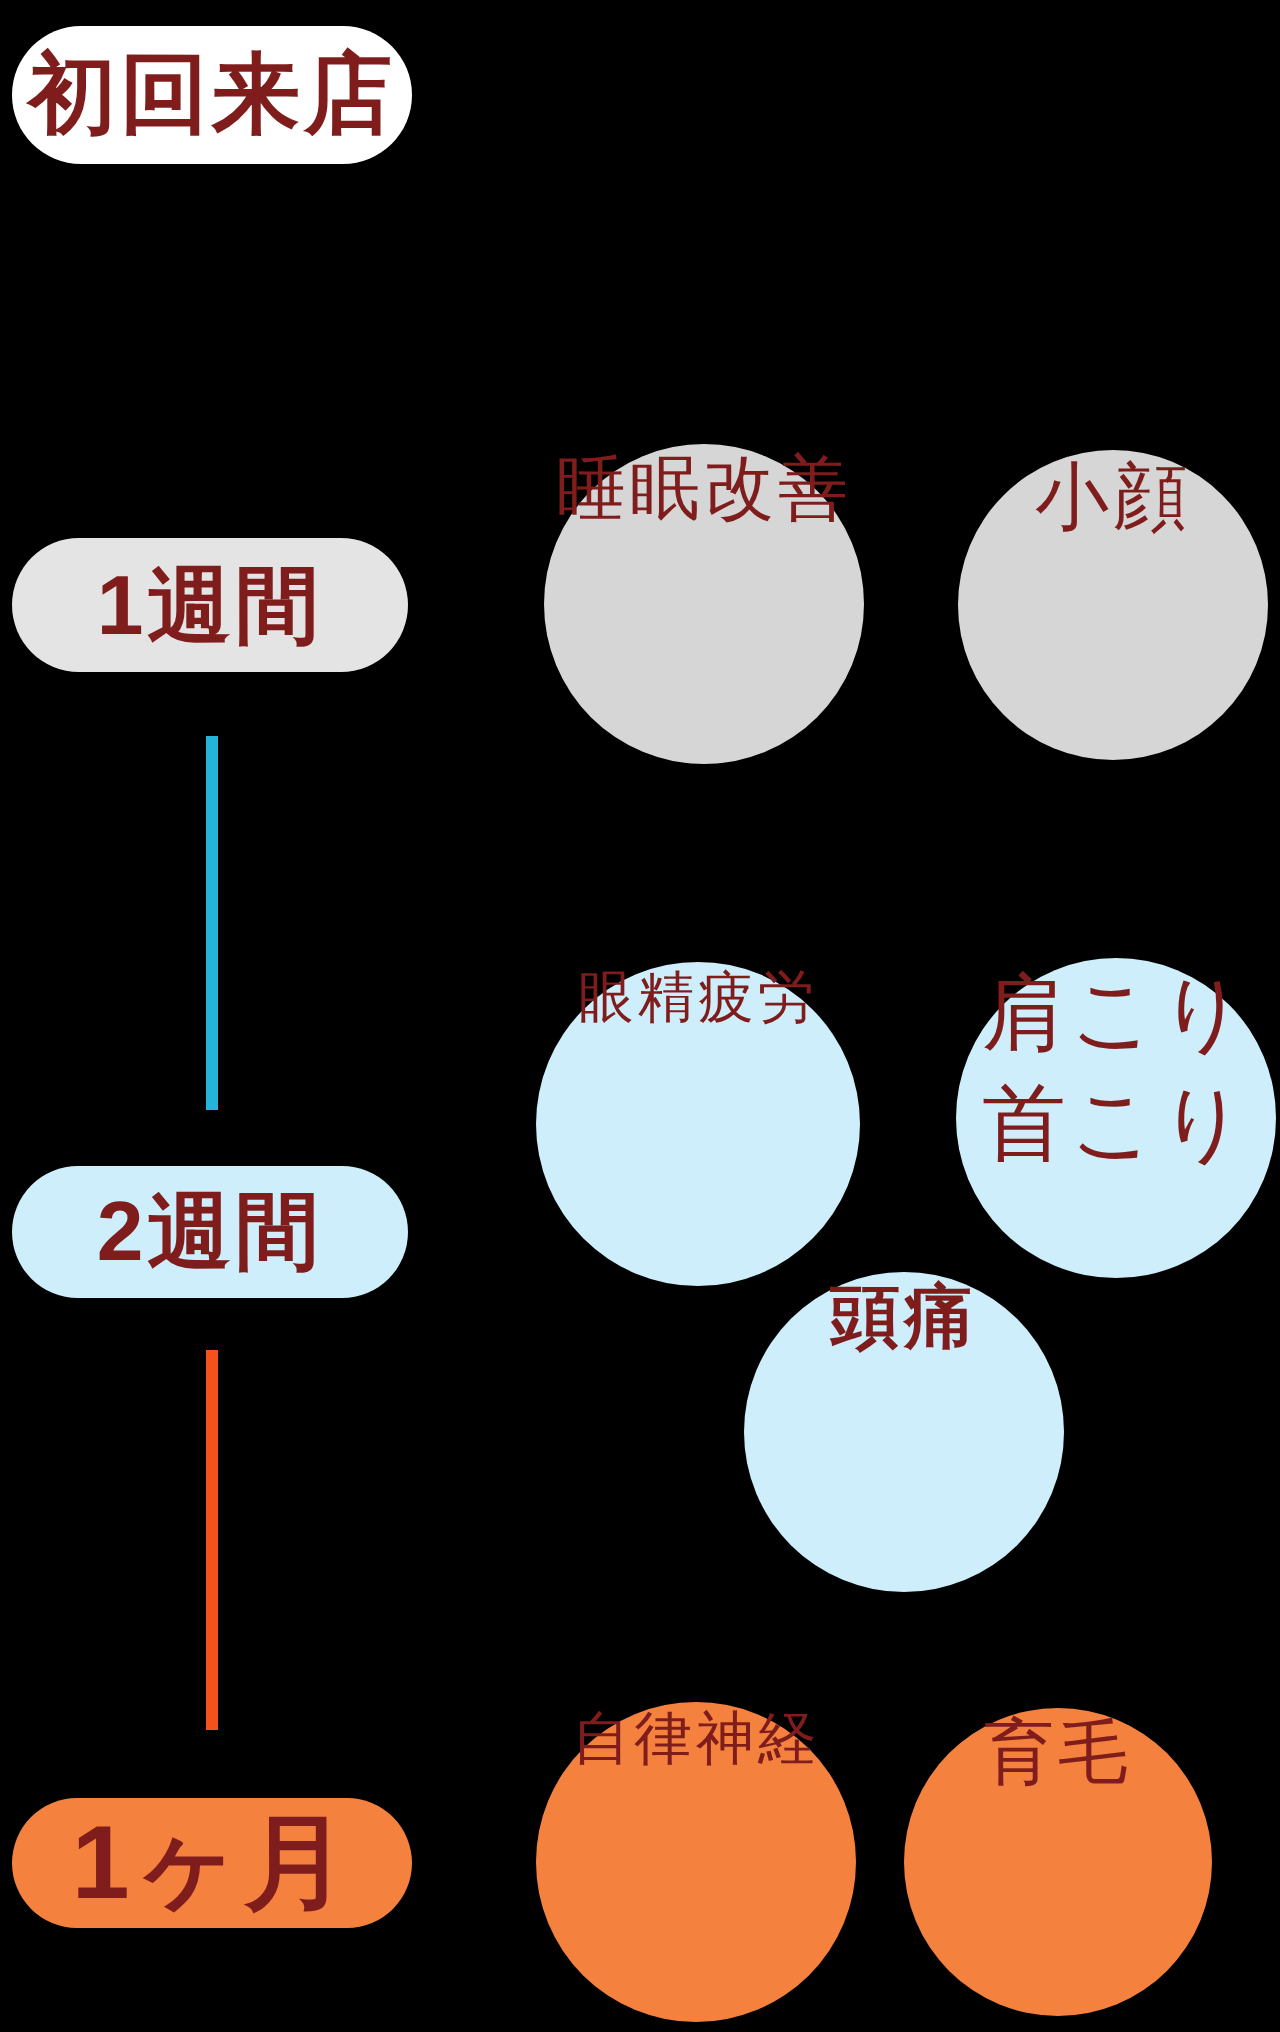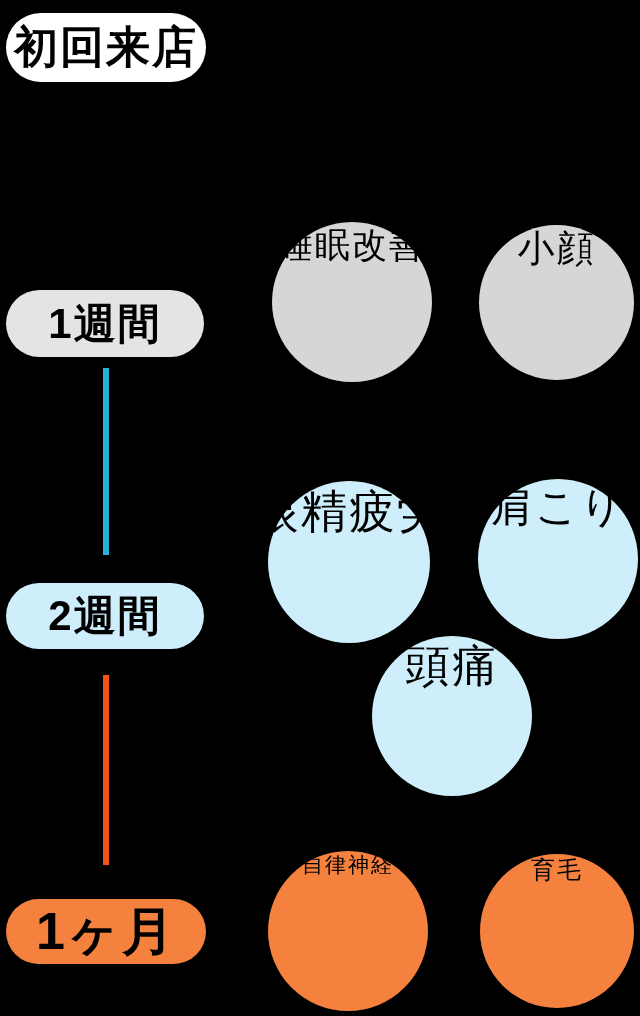--- a/index.html
+++ b/index.html
@@ -7,57 +7,57 @@
     padding: 0;
     background: #000000;
   }
   .canvas {
     position: relative;
     width: 640px;
     height: 1016px;
     background: #000000;
     overflow: hidden;
     font-family: "Liberation Sans", "DejaVu Sans", sans-serif;
-    color: #000000;
+    color: #7f1d1d;
   }
   .pill {
     position: absolute;
     display: flex;
     align-items: center;
     justify-content: center;
     font-weight: 700;
     border-radius: 40px;
     letter-spacing: 2px;
     white-space: nowrap;
   }
   #pill-title  { left: 6px;  top: 13px;  width: 200px; height: 69px; font-size: 44px; }
-  #pill-week1  { left: 6px;  top: 269px; width: 198px; height: 67px; font-size: 42px; margin-top: 21px; }
+  #pill-week1  { left: 6px;  top: 269px; width: 198px; height: 67px; font-size: 42px; }
   #pill-week2  { left: 6px;  top: 583px; width: 198px; height: 66px; font-size: 42px; }
   #pill-month1 { left: 6px;  top: 899px; width: 200px; height: 65px; font-size: 52px; }
 
   .circle {
     position: absolute;
     border-radius: 50%;
     display: flex;
     flex-direction: column;
     align-items: center;
     justify-content: flex-start;
     text-align: center;
     font-weight: 400;
     letter-spacing: 2px;
     line-height: 1.32;
     white-space: nowrap;
   }
   #circle-sleep     { left: 272px; top: 222px; width: 160px; height: 160px; font-size: 35px; }
   #circle-face      { left: 479px; top: 225px; width: 155px; height: 155px; font-size: 37px; }
-  #circle-eye       { left: 268px; top: 481px; width: 162px; height: 162px; font-size: 46px; }
+  #circle-eye       { left: 268px; top: 481px; width: 162px; height: 162px; font-size: 28px; }
   #circle-shoulder  { left: 478px; top: 479px; width: 160px; height: 160px; font-size: 42px; }
-  #circle-headache  { left: 372px; top: 636px; width: 160px; height: 160px; font-size: 45px; }
-  #circle-autonomic { left: 268px; top: 851px; width: 160px; height: 160px; font-size: 21px; }
-  #circle-hair      { left: 480px; top: 854px; width: 154px; height: 154px; font-size: 24px; }
+  #circle-headache  { left: 372px; top: 636px; width: 160px; height: 160px; font-size: 35px; font-weight: bold; }
+  #circle-autonomic { left: 268px; top: 851px; width: 160px; height: 160px; font-size: 29px; }
+  #circle-hair      { left: 452px; top: 854px; width: 154px; height: 154px; font-size: 35px; }
 
   .connector {
     position: absolute;
     width: 6px;
   }
   #connector-week1-week2  { left: 103px; top: 368px; height: 187px; }
   #connector-week2-month1 { left: 103px; top: 675px; height: 190px; }
 </style>
 </head>
 <body>
@@ -79,20 +79,21 @@
   <div class="connector" id="connector-week1-week2" style="background-color: rgb(39, 178, 217);"></div>
 
   <div class="pill" id="pill-week2" style="background-color: rgb(205, 238, 250); text-align: right;">2週間</div>
 
   <div class="circle" id="circle-eye" style="background-color: rgb(205, 238, 250);">
     <div>眼精疲労</div>
   </div>
 
   <div class="circle" id="circle-shoulder" style="background-color: rgb(205, 238, 250);">
     <div>肩こり</div>
+    <div>首こり</div>
   </div>
 
   <div class="circle" id="circle-headache" style="background-color: rgb(205, 238, 250);">
     <div>頭痛</div>
   </div>
 
   <div class="connector" id="connector-week2-month1" style="background-color: rgb(244, 82, 28);"></div>
 
   <div class="pill" id="pill-month1" style="background-color: rgb(245, 129, 63);">1ヶ月</div>
 

